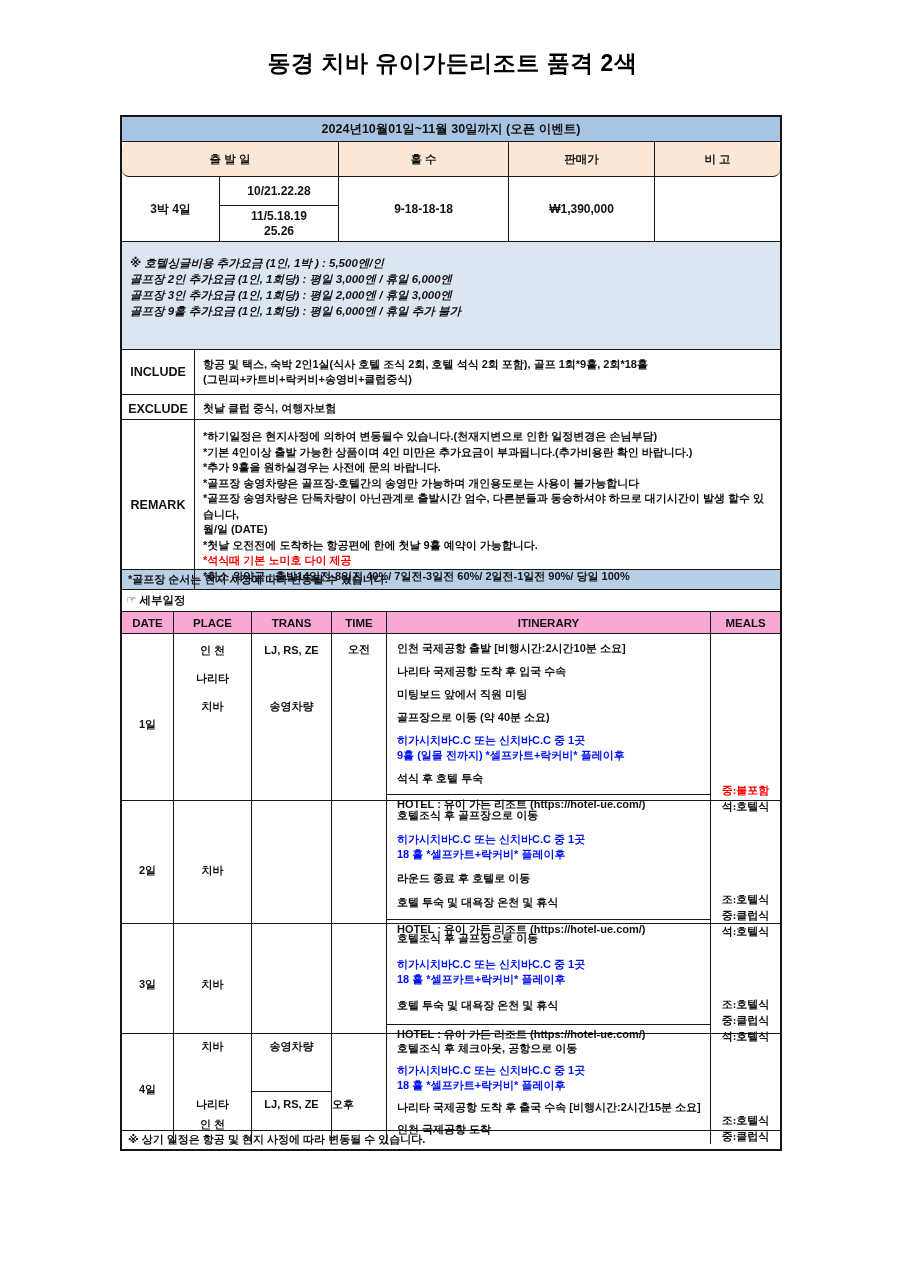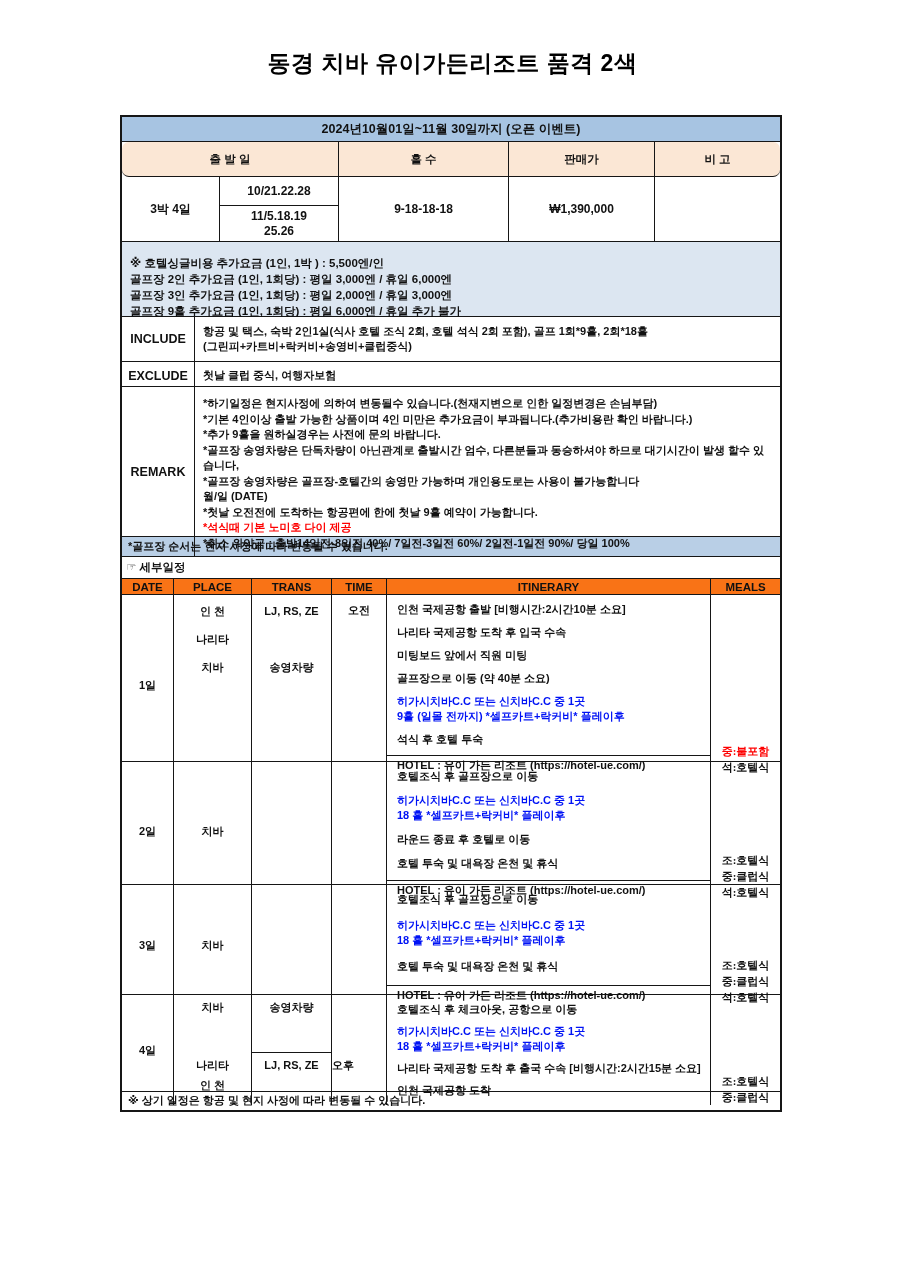--- a/index.html
+++ b/index.html
@@ -23,38 +23,38 @@
 
   
   .banner { height:25px; background:#a7c4e2; font-size:12.5px; }
   .offer-head { display:grid; grid-template-columns:217px 170px 146px 1fr; height:35px; background:#fbe7d5; font-size:11.5px;border-radius:7px; }
   .offer-data { display:grid; grid-template-columns:98px 119px 170px 146px 1fr; height:65px; font-size:12px; }
   .date-split { display:flex; flex-direction:column; }
   .date-split .d1 { height:29px; border-bottom:1px solid #161616; }
   .date-split .d2 { flex:1; white-space:pre-line; line-height:15px; }
 
   
-  .notes { height:75px; background:#dce6f1; padding:13px 8px 15px 8px; font-size:11.5px; }
+  .notes { height:108px; background:#dce6f1; padding:13px 8px 15px 8px; font-size:11.5px;font-style:italic; }
   .notes div { line-height:16px; }
 
   
   .ie { display:grid; grid-template-columns:73px 1fr; }
   .ie .lbl { font-size:12.5px; font-weight:bold;text-align:right; }
   .ie .txt { padding:6px 8px; line-height:15px; white-space:pre-line; display:flex; flex-direction:column; justify-content:center; }
   .remark .txt { justify-content:flex-start; padding-top:9px; }
   .remark .txt div { line-height:15.5px; white-space:normal; }
   .red { color:#fe0000; }
   .blue { color:#0013f5; }
 
   
   .golf-bar { height:20px; background:#b9cfe6; padding-left:6px; line-height:18px; font-size:11px; }
   .detail-title { height:22px; padding-left:4px; line-height:21px; font-size:11.5px; background:#fff; }
 
   
-  .dt-head { display:grid; grid-template-columns:52px 78px 80px 55px 324px 1fr; height:16px; background:#f97316; font-size:11.5px; }
+  .dt-head { display:grid; grid-template-columns:52px 78px 80px 55px 324px 1fr; height:22px; background:#f9a8d4; font-size:11.5px; }
   .day { display:grid; grid-template-columns:52px 78px 80px 55px 324px 1fr; }
   .day .c { border-right:1px solid #161616; }
   .day .span2 { grid-row:1 / 3; }
   .itin { grid-column:5; grid-row:1; padding:7px 6px 0 10px; }
   .hotel { grid-column:5; grid-row:2; border-top:1px solid #161616; border-right:1px solid #161616; padding-left:10px; line-height:19px; }
   .meals { grid-column:6; grid-row:1 / 3; display:flex; flex-direction:column; align-items:center; justify-content:flex-end; line-height:16px;font-family:Liberation Serif, serif; }
   .il { line-height:14px; margin-bottom:9px; }
   .tight { margin-bottom:1px; }
   .day2 .il { margin-bottom:10px; }
   .day3 .il { margin-bottom:12px; }
@@ -120,22 +120,22 @@
     <div class="lbl cen br">EXCLUDE</div>
     <div class="txt">첫날 클럽 중식, 여행자보험</div>
   </div>
 
   <div class="ie remark bb" style="height:150px;">
     <div class="lbl cen br">REMARK</div>
     <div class="txt">
       <div>*하기일정은  현지사정에 의하여 변동될수 있습니다.(천재지변으로 인한 일정변경은 손님부담)</div>
       <div>*기본 4인이상 출발 가능한 상품이며 4인 미만은 추가요금이 부과됩니다.(추가비용란 확인 바랍니다.)</div>
       <div>*추가 9홀을 원하실경우는 사전에 문의 바랍니다.</div>
+      <div>*골프장 송영차량은 골프장-호텔간의 송영만 가능하며 개인용도로는 사용이 불가능합니다</div>
       <div>*골프장 송영차량은 단독차량이 아닌관계로 출발시간 엄수, 다른분들과 동승하셔야 하므로 대기시간이 발생 할수 있습니다,</div>
-      <div>*골프장 송영차량은 골프장-호텔간의 송영만 가능하며 개인용도로는 사용이 불가능합니다</div>
       <div>월/일   (DATE)</div>
       <div>*첫날 오전전에 도착하는 항공편에 한에 첫날 9홀 예약이 가능합니다.</div>
       <div class="red">*석식때 기본 노미호 다이 제공</div>
       <div>*취소 위약금 : 출발14일전-8일전 40%/ 7일전-3일전 60%/ 2일전-1일전 90%/ 당일 100%</div>
     </div>
   </div>
 
   <div class="golf-bar bb">*골프장 순서는 현지 사정에 따라 변동될 수 있습니다.</div>
 
   <div class="detail-title bb">☞ 세부일정</div>

